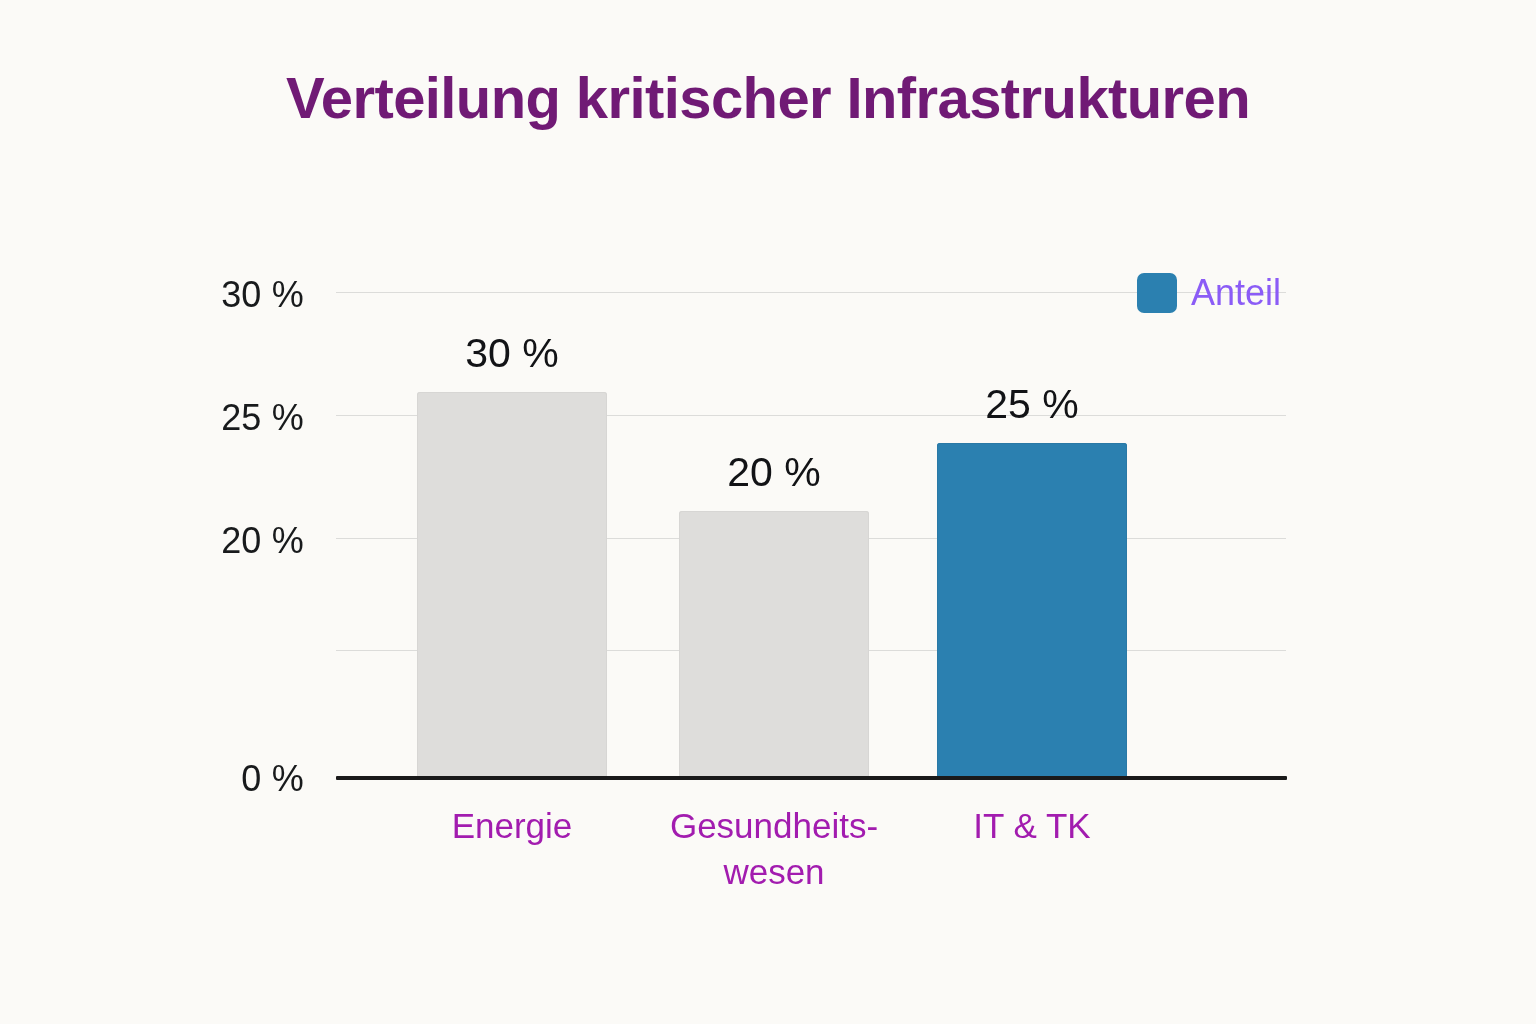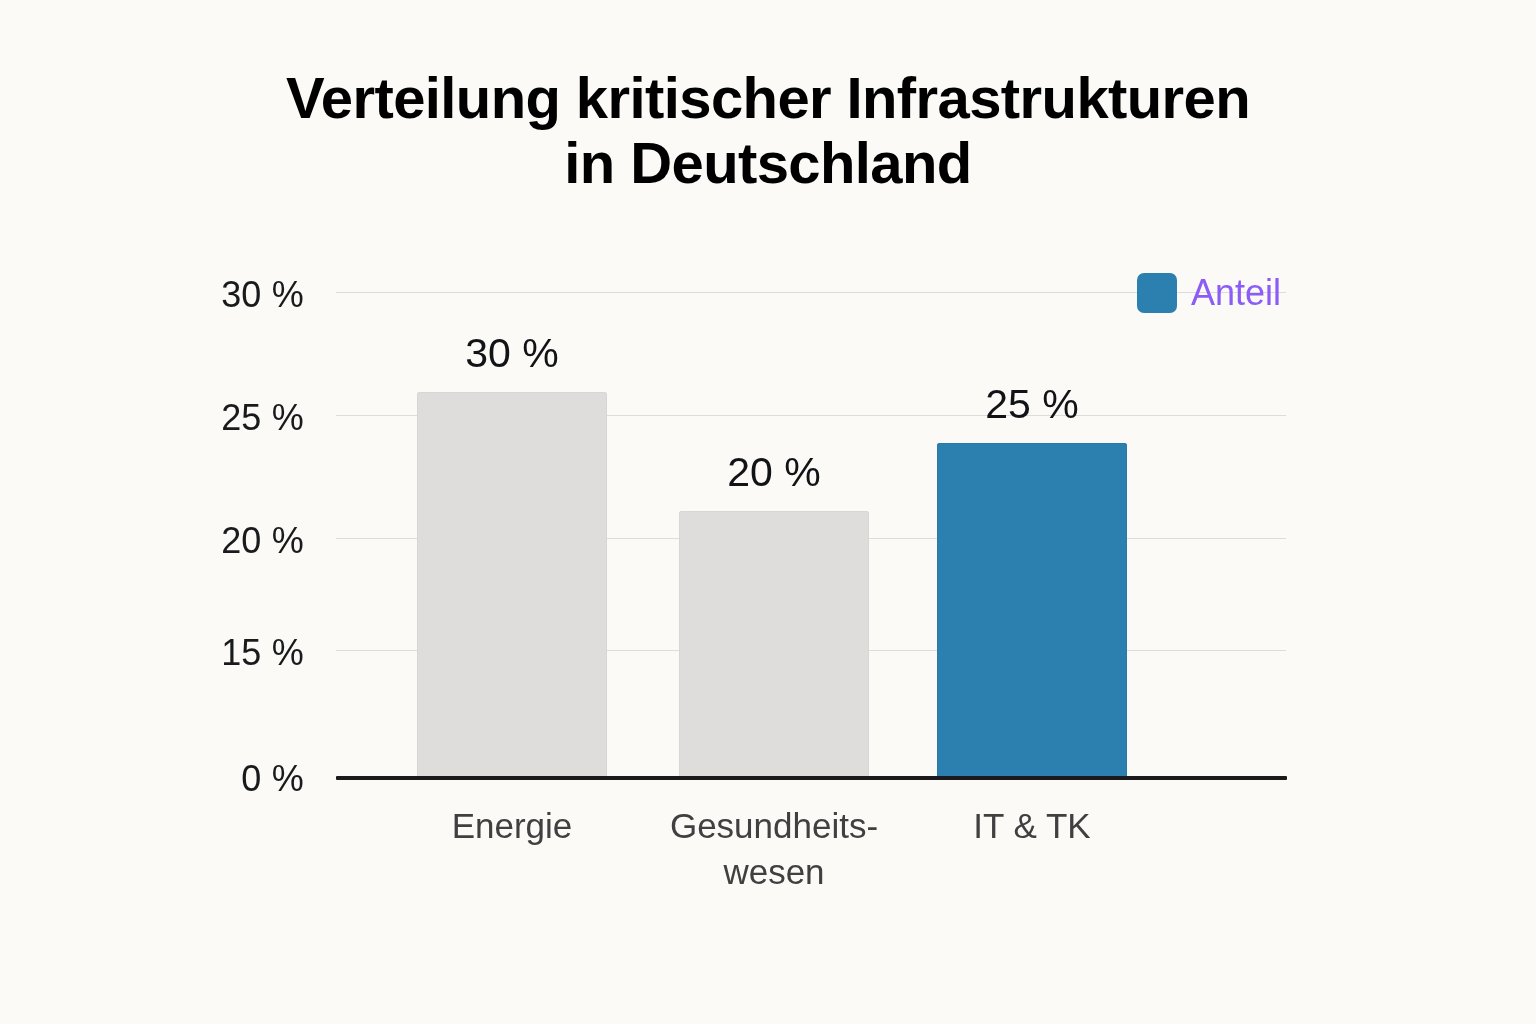--- a/index.html
+++ b/index.html
@@ -13,21 +13,21 @@
 
   
   .chart-title {
     position:absolute;
     left:248px; top:66px; width:1040px;
     text-align:center;
     font-size:58px;
     font-weight:700;
     line-height:1.12;
     letter-spacing:-0.6px;
-    color:#000000;
+    color:#701a75;
   }
   .chart-title .t-line { display:block; }
 
   
   .plot { position:absolute; left:0; top:0; width:1536px; height:1024px;padding-left:44px; }
 
   .gridline {
     position:absolute;
     left:336px; width:950px;
     height:1px;
@@ -69,21 +69,21 @@
     color:#121316;
     white-space:nowrap;
   }
 
   .xtick {
     position:absolute;
     width:300px;
     text-align:center;
     font-size:35px;
     line-height:1.32;
-    color:#404040;
+    color:#a21caf;
   }
   .xtick .x-line { display:block; }
 
   
   .legend {
     position:absolute;
     left:1137px; top:272px;
     display:flex; align-items:center; gap:14px;
   }
   .legend-swatch {
@@ -97,34 +97,32 @@
     white-space:nowrap;
   }
 </style>
 </head>
 <body>
 
 <div id="chart-root">
 
   <div class="chart-title">
     <span class="t-line">Verteilung kritischer Infrastrukturen</span>
-    <span class="t-line">in Deutschland</span>
   </div>
 
   <div class="plot">
 
     <div class="gridline" style="top:292px;"></div>
     <div class="gridline" style="top:415px;"></div>
     <div class="gridline" style="top:538px;"></div>
     <div class="gridline" style="top:650px;"></div>
 
     <div class="ytick" style="top:274px;">30 %</div>
     <div class="ytick" style="top:397px;">25 %</div>
     <div class="ytick" style="top:520px;">20 %</div>
-    <div class="ytick" style="top:632px;">15 %</div>
     <div class="ytick" style="top:758px;">0 %</div>
 
     <div class="bar gray" style="left:417px; top:392px; height:386px;"></div>
     <div class="bar gray" style="left:679px; top:511px; height:267px;"></div>
     <div class="bar blue" style="left:937px; top:443px; height:335px;"></div>
 
     <div class="bar-label" style="left:362px; top:330px;">30 %</div>
     <div class="bar-label" style="left:624px; top:449px;">20 %</div>
     <div class="bar-label" style="left:882px; top:381px;">25 %</div>
 

